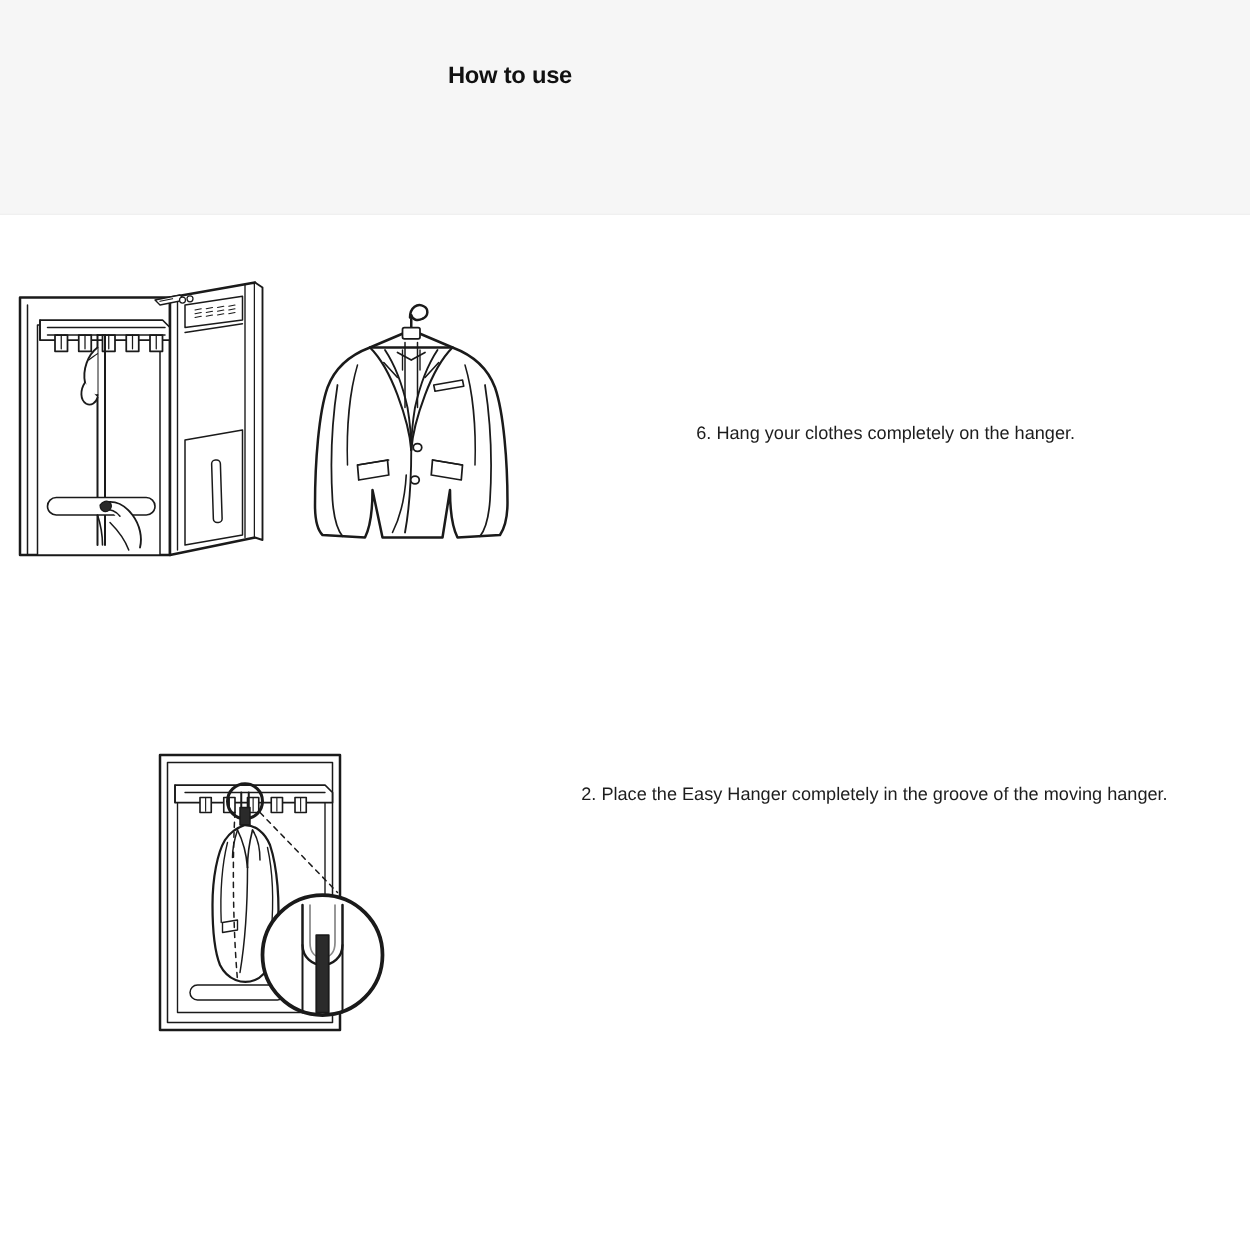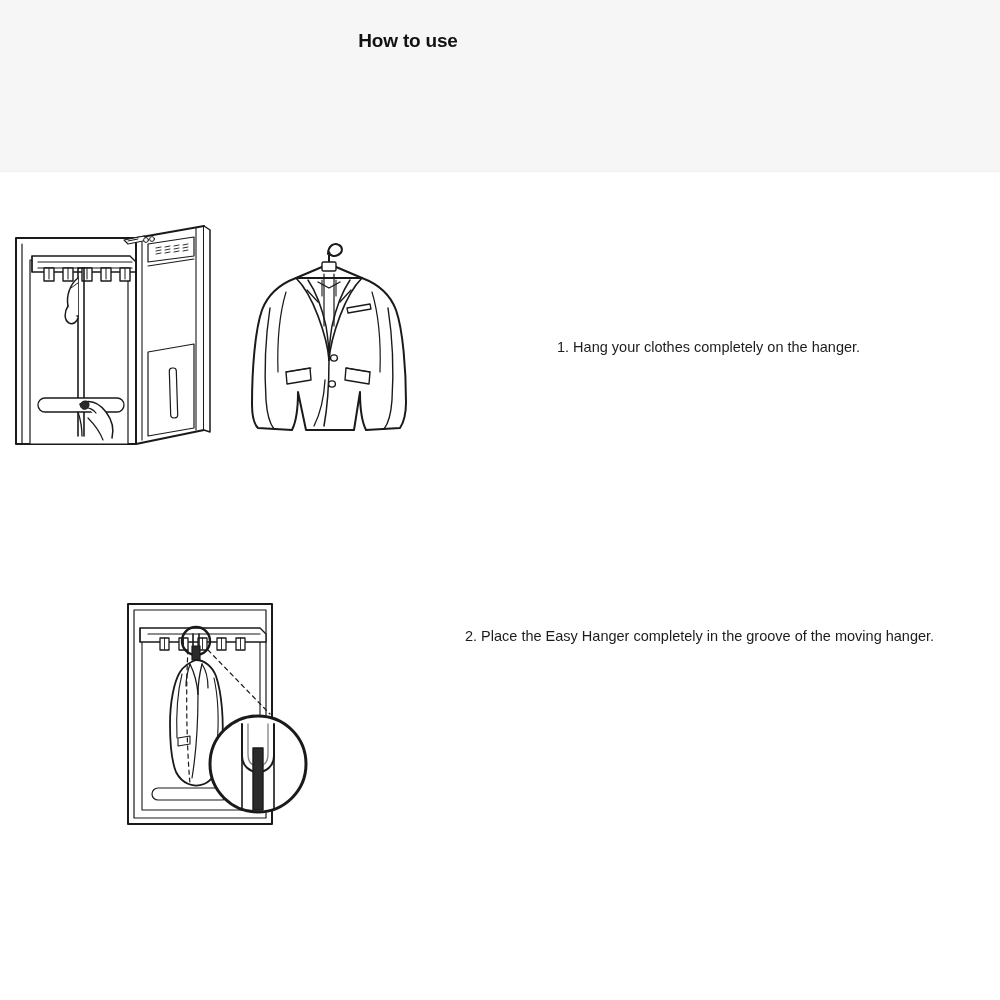--- a/index.html
+++ b/index.html
@@ -29,21 +29,21 @@
     top: 0;
     width: 1000px;
     height: 172px;
     background: #f6f6f6;
     border-bottom: 1px solid #f0f0f0;
     box-sizing: border-box;
   }
   .page-title {
     position: absolute;
     left: 0;
-    top: 30px;
+    top: 50px;
     width: 816px;
     text-align: center;
     font-size: 19px;
     font-weight: bold;
     letter-spacing: -0.2px;
     color: #111111;
   }
 
   
   .step {
@@ -191,21 +191,21 @@
             <path d="M24,86 C20,112 18,146 20,178 C21,192 24,202 28,207" stroke-width="1.4"></path>
             <path d="M142,86 C146,112 148,146 146,178 C145,192 142,202 138,207" stroke-width="1.4"></path>
 
             <path d="M40,70 C34,90 31,120 32,150" stroke-width="1.2"></path>
             <path d="M126,70 C132,90 135,120 134,150" stroke-width="1.2"></path>
           </g>
         </g>
       </svg>
     </div>
 
-    <div class="step-text" id="step1-text">1. Hang your clothes completely on the hanger.</div>
+    <div class="step-text" id="step1-text">6. Hang your clothes completely on the hanger.</div>
   </div>
 
   <div class="step" id="step2">
 
     <div class="step-figure" id="step2-figure">
       <svg width="200" height="240" viewBox="0 0 200 240" xmlns="http://www.w3.org/2000/svg">
         <g fill="none" stroke="#1a1a1a" stroke-width="1.7" stroke-linejoin="round" stroke-linecap="round">
 
           <g>
 

